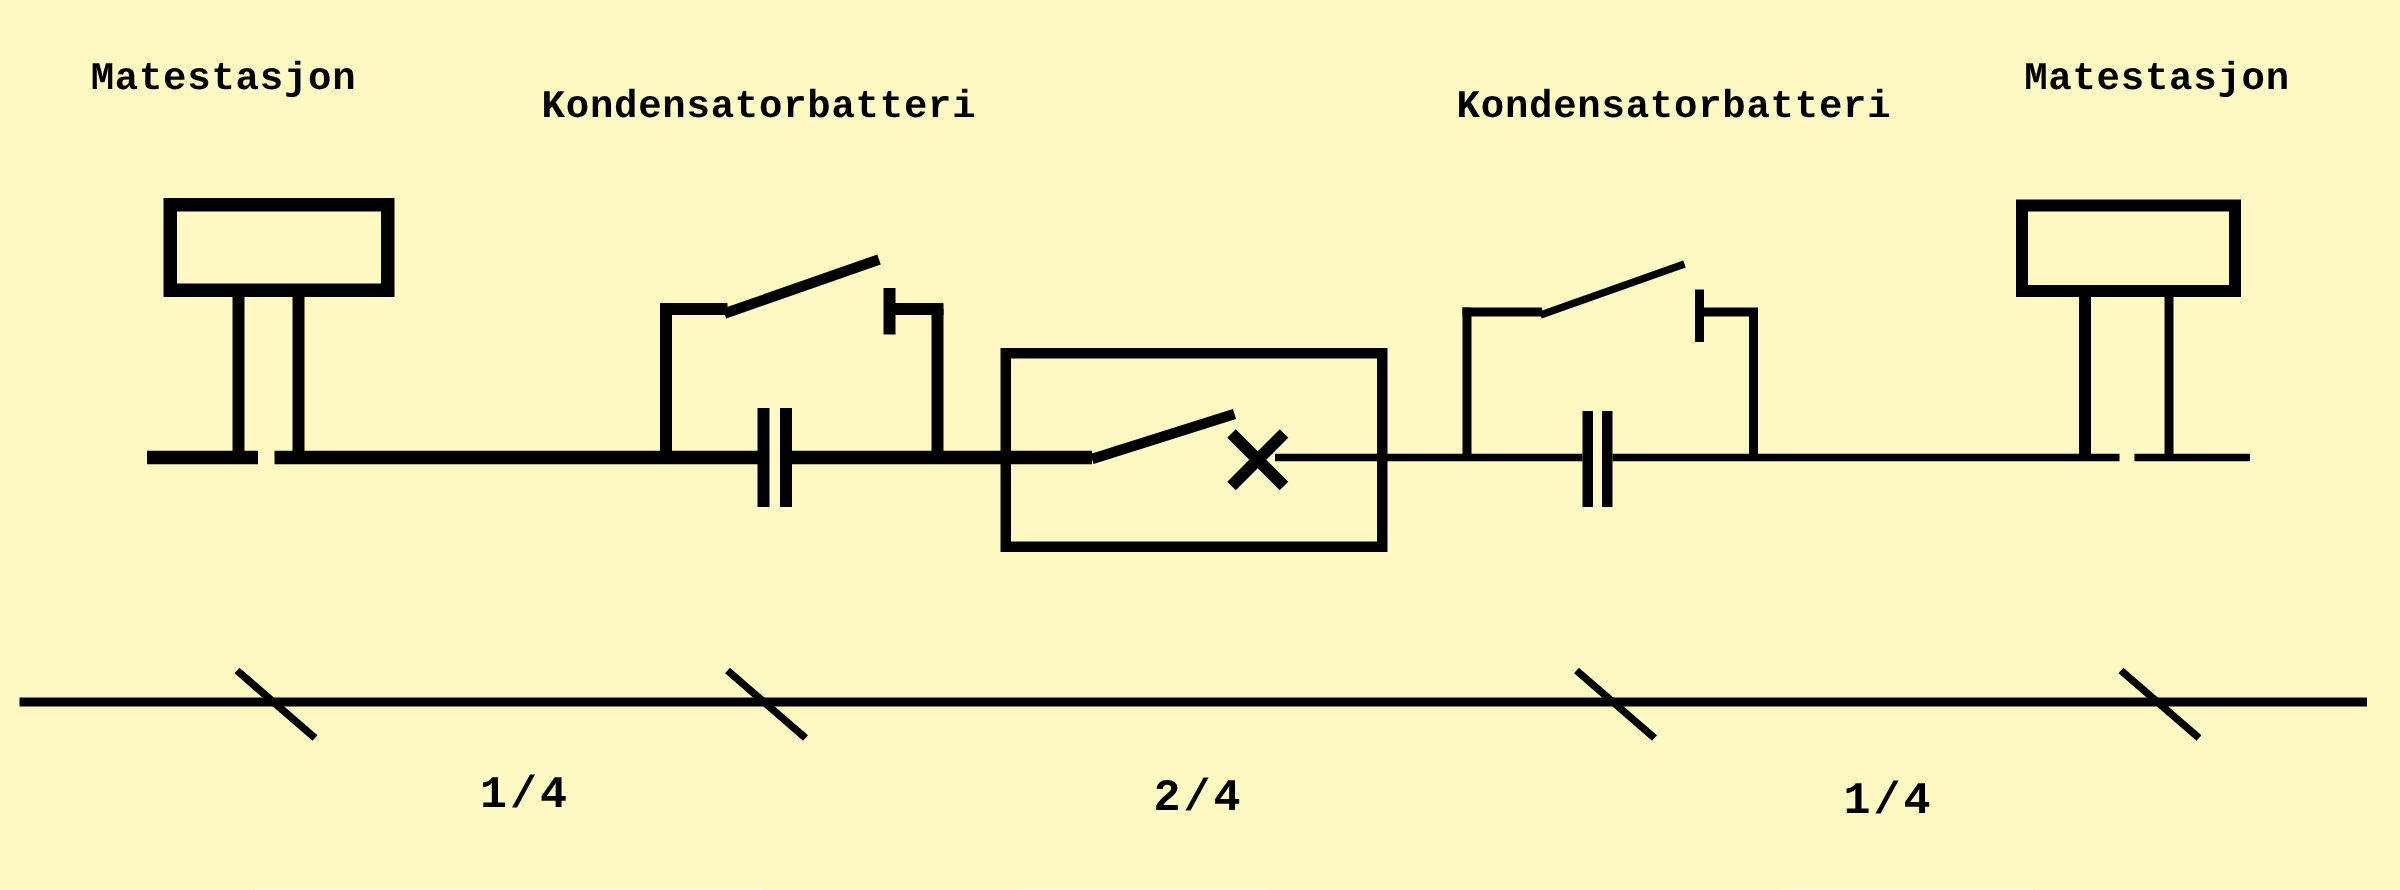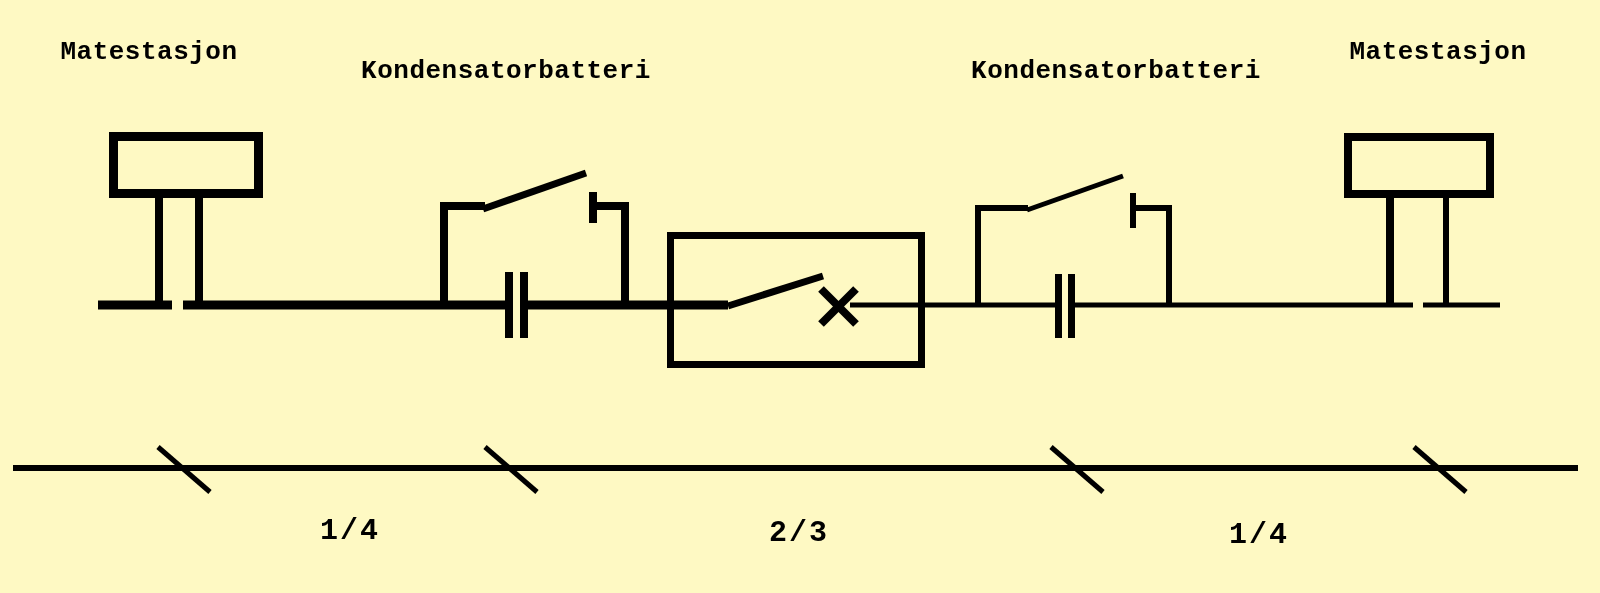--- a/index.html
+++ b/index.html
@@ -105,17 +105,17 @@
 
   <div class="lbl lbl-top" style="left:506px; top:71px;">Kondensatorbatteri</div>
 
 
   <div class="lbl lbl-top" style="left:1116px; top:71px;">Kondensatorbatteri</div>
 
   <div class="lbl lbl-top" style="left:1438px; top:52px;">Matestasjon</div>
 
   <div class="lbl lbl-frac" style="left:350px; top:531px;">1/4</div>
 
-  <div class="lbl lbl-frac" style="left:799px; top:533px;">2/3</div>
+  <div class="lbl lbl-frac" style="left:799px; top:533px;">2/4</div>
 
   <div class="lbl lbl-frac" style="left:1259px; top:535px;">1/4</div>
 
 </div>
 
 </body></html>

